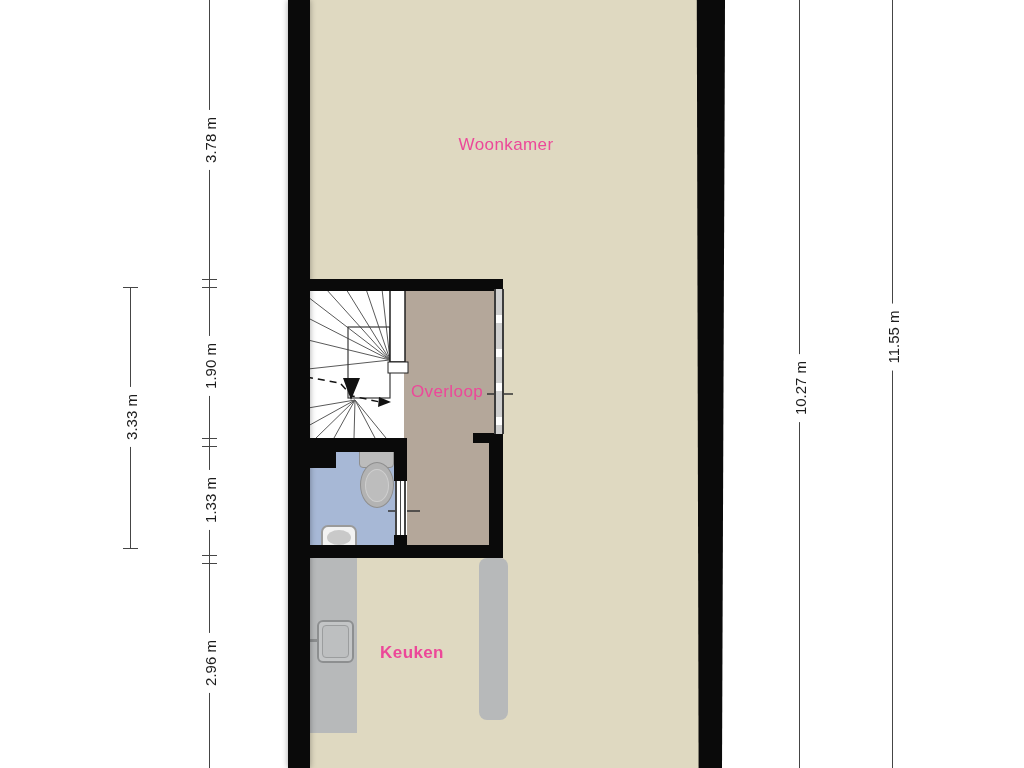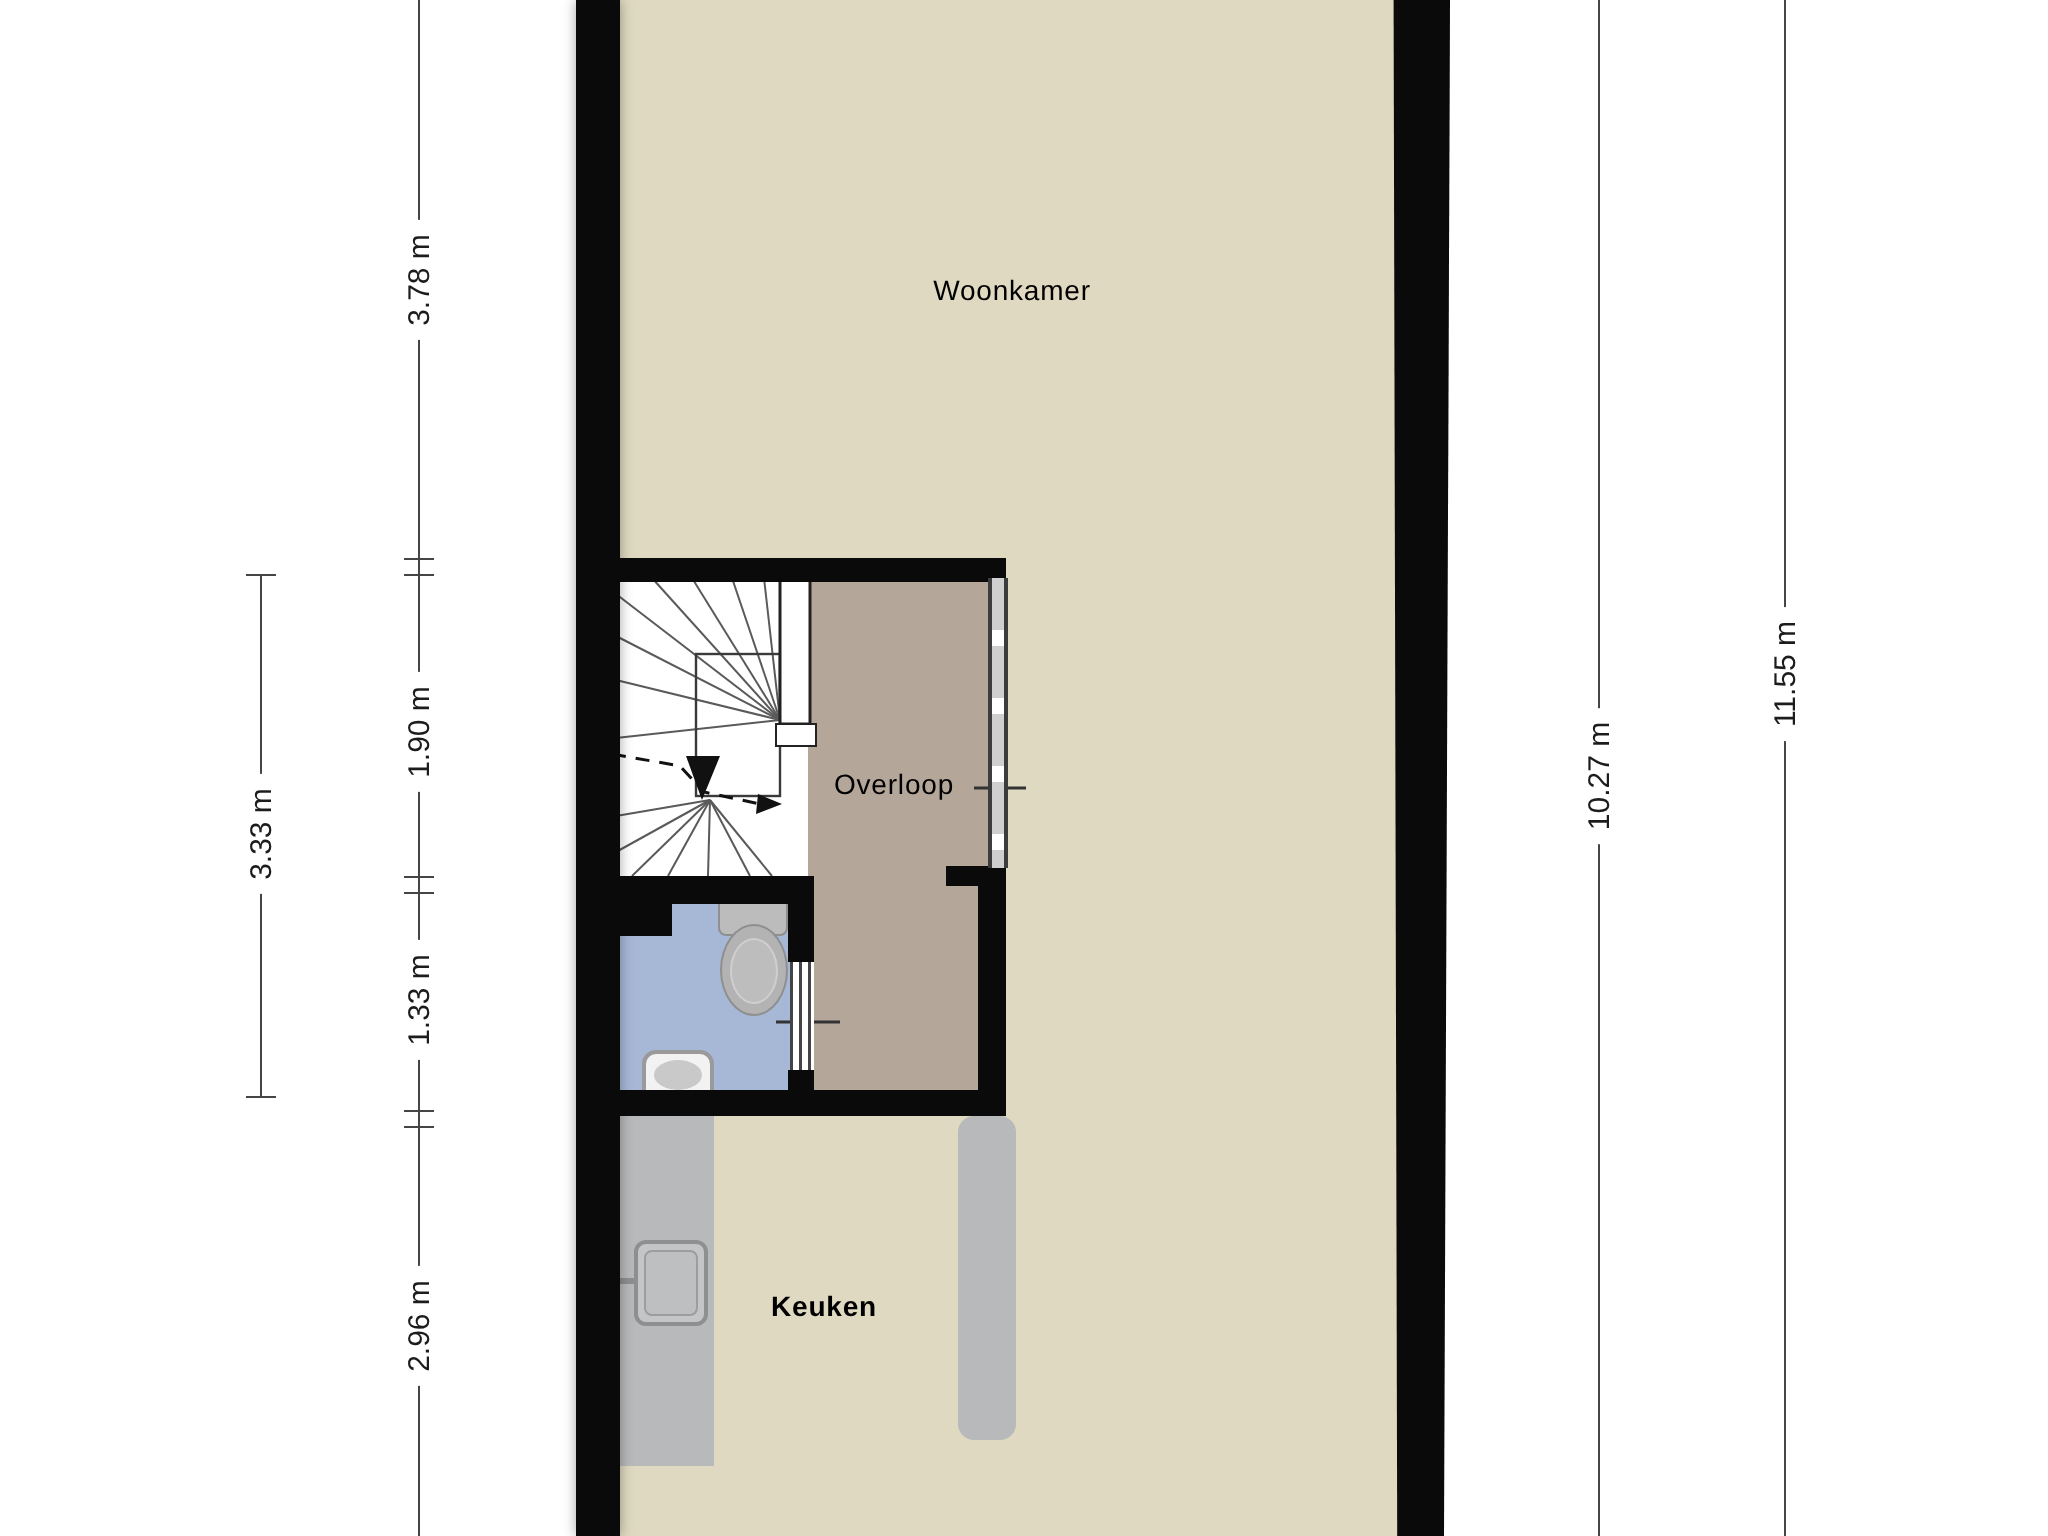--- a/index.html
+++ b/index.html
@@ -33,21 +33,21 @@
   .wall-hall-stub{left:473px;top:433px;width:30px;height:10px;}
   .wall-block-bottom{left:288px;top:545px;width:215px;height:13px;}
   .wall-wc-top{left:308px;top:438px;width:97px;height:14px;}
   .wall-wc-corner{left:308px;top:438px;width:28px;height:30px;}
   .wall-wc-right-up{left:394px;top:438px;width:13px;height:43px;}
   .wall-wc-right-low{left:394px;top:535px;width:13px;height:12px;}
   
   .glass-wall{left:494px;top:289px;width:10px;height:145px;box-sizing:border-box;border-left:2px solid #3c3c3c;border-right:2px solid #3c3c3c;background:repeating-linear-gradient(180deg,#cfcfcf 0 26px,#ffffff 26px 34px);}
   .wc-door{left:395px;top:481px;width:12px;height:54px;background:repeating-linear-gradient(90deg,#444 0 1.5px,#fff 1.5px 4.5px);}
   
-  .room-label{transform:translate(-50%,-50%);font-size:14px;color:#000000;letter-spacing:.4px;white-space:nowrap;}
+  .room-label{transform:translate(-50%,-50%);font-size:17px;color:#ec4899;letter-spacing:.4px;white-space:nowrap;}
   
   .dim-line{background:#454545;}
   .dim-tick{background:#454545;height:1px;width:15px;}
   .dim-label{transform:translate(-50%,-50%) rotate(-90deg);font-size:15px;color:#1c1c1c;background:#fff;padding:2px 7px;white-space:nowrap;}
   svg.linework{position:absolute;left:0;top:0;width:1024px;height:768px;pointer-events:none;}
 </style>
 </head>
 <body>
 
 <div class="canvas">

